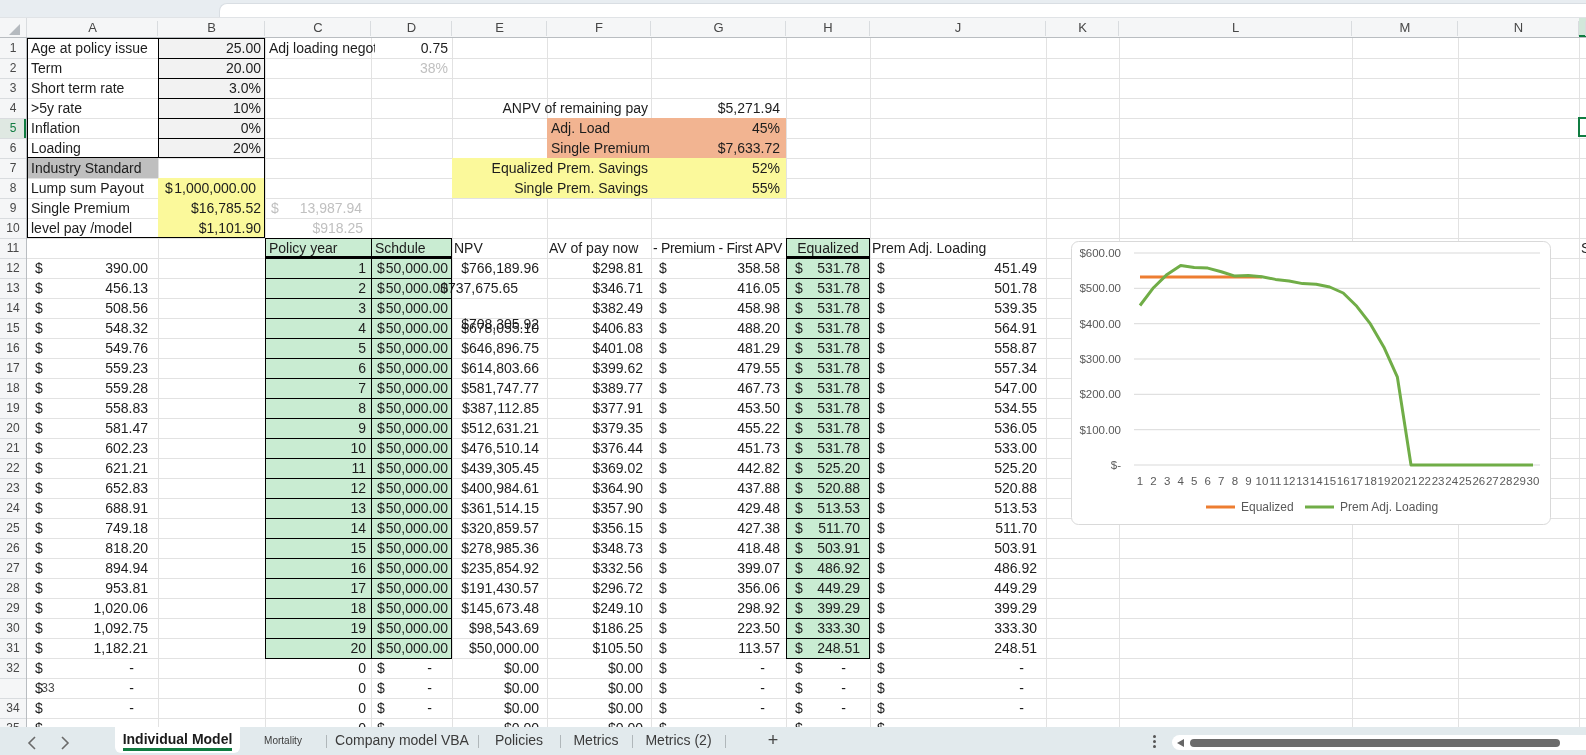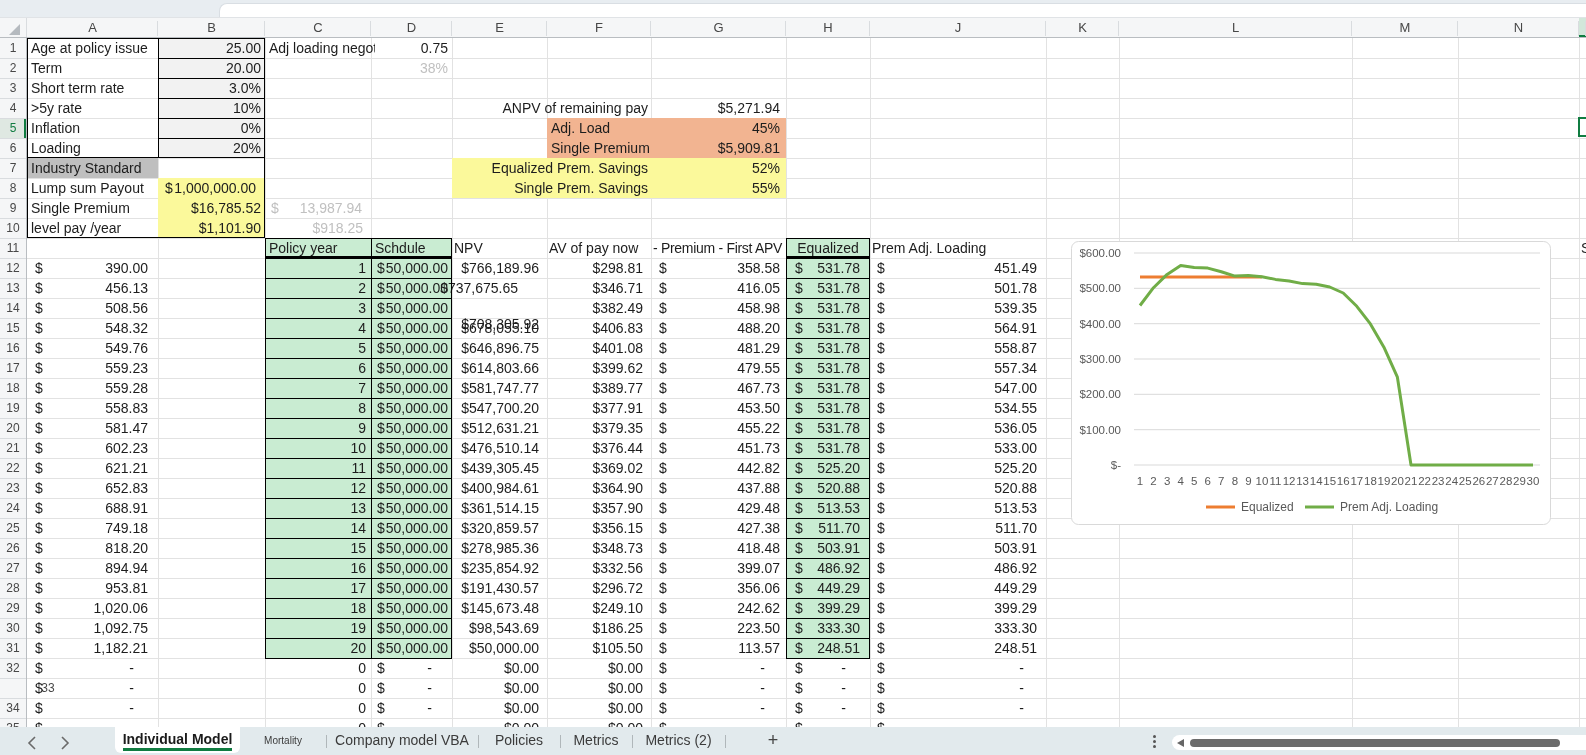--- a/index.html
+++ b/index.html
@@ -181,21 +181,21 @@
 <div style="position:absolute;left:786px;top:238px;width:84px;height:420px;background:#c9ecd2;"></div>
 <div class="c lbl" style="left:27px;top:38px;width:131px;">Age at policy issue</div>
 <div class="c lbl" style="left:27px;top:58px;width:131px;">Term</div>
 <div class="c lbl" style="left:27px;top:78px;width:131px;">Short term rate</div>
 <div class="c lbl" style="left:27px;top:98px;width:131px;">&gt;5y rate</div>
 <div class="c lbl" style="left:27px;top:118px;width:131px;">Inflation</div>
 <div class="c lbl" style="left:27px;top:138px;width:131px;">Loading</div>
 <div class="c lbl" style="left:27px;top:158px;width:131px;">Industry Standard</div>
 <div class="c lbl" style="left:27px;top:178px;width:131px;">Lump sum Payout</div>
 <div class="c lbl" style="left:27px;top:198px;width:131px;">Single Premium</div>
-<div class="c lbl" style="left:27px;top:218px;width:131px;">level pay /year</div>
+<div class="c lbl" style="left:27px;top:218px;width:131px;">level pay /model</div>
 <div class="c num" style="left:158px;top:38px;width:107px;">25.00</div>
 <div class="c num" style="left:158px;top:58px;width:107px;">20.00</div>
 <div class="c num" style="left:158px;top:78px;width:107px;">3.0%</div>
 <div class="c num" style="left:158px;top:98px;width:107px;">10%</div>
 <div class="c num" style="left:158px;top:118px;width:107px;">0%</div>
 <div class="c num" style="left:158px;top:138px;width:107px;">20%</div>
 <div class="c acc yellow" style="left:158px;top:178px;width:107px;padding:0 9px 0 7px;">
       <span>$</span>
       <span>1,000,000.00</span>
     </div>
@@ -207,21 +207,21 @@
 <div class="c acc graytx" style="left:265px;top:198px;width:106px;padding:0 9px 0 6px;">
       <span>$</span>
       <span>13,987.94</span>
     </div>
 <div class="c num8 graytx" style="left:265px;top:218px;width:106px;">$918.25</div>
 <div class="c num" style="left:452px;top:98px;width:199px;padding-right:3px;">ANPV of remaining pay</div>
 <div class="c num" style="left:651px;top:98px;width:135px;padding-right:6px;">$5,271.94</div>
 <div class="c lbl" style="left:547px;top:118px;width:104px;">Adj. Load</div>
 <div class="c num" style="left:651px;top:118px;width:135px;padding-right:6px;">45%</div>
 <div class="c lbl" style="left:547px;top:138px;width:104px;">Single Premium</div>
-<div class="c num" style="left:651px;top:138px;width:135px;padding-right:6px;">$5,909.81</div>
+<div class="c num" style="left:651px;top:138px;width:135px;padding-right:6px;">$7,633.72</div>
 <div class="c num" style="left:452px;top:158px;width:199px;padding-right:3px;">Equalized Prem. Savings</div>
 <div class="c num" style="left:651px;top:158px;width:135px;padding-right:6px;">52%</div>
 <div class="c num" style="left:452px;top:178px;width:199px;padding-right:3px;">Single Prem. Savings</div>
 <div class="c num" style="left:651px;top:178px;width:135px;padding-right:6px;">55%</div>
 <div class="c lbl" style="left:265px;top:238px;width:106px;">Policy year</div>
 <div class="c lbl" style="left:371px;top:238px;width:81px;">Schdule</div>
 <div class="c lbl" style="left:452px;top:238px;width:95px;padding-left:2px;">NPV</div>
 <div class="c lbl" style="left:547px;top:238px;width:104px;padding-left:2px;">AV of pay now</div>
 <div class="c lbl" style="left:651px;top:238px;width:135px;padding-left:2px;letter-spacing:-0.3px;">- Premium - First APV</div>
 <div class="c " style="left:786px;top:238px;width:84px;text-align:center;">Equalized</div>
@@ -390,21 +390,21 @@
     </div>
 <div class="c acc " style="left:27px;top:398px;width:131px;padding:0 10px 0 8px;">
       <span>$</span>
       <span>558.83</span>
     </div>
 <div class="c num" style="left:265px;top:398px;width:106px;padding-right:5px;">8</div>
 <div class="c acc " style="left:371px;top:398px;width:81px;padding:0 4px 0 6px;">
       <span>$</span>
       <span>50,000.00</span>
     </div>
-<div class="c num8" style="left:452px;top:398px;width:95px;">$547,700.20</div>
+<div class="c num8" style="left:452px;top:398px;width:95px;">$387,112.85</div>
 <div class="c num8" style="left:547px;top:398px;width:104px;">$377.91</div>
 <div class="c acc " style="left:651px;top:398px;width:135px;padding:0 6px 0 8px;">
       <span>$</span>
       <span>453.50</span>
     </div>
 <div class="c acc " style="left:786px;top:398px;width:84px;padding:0 10px 0 9px;">
       <span>$</span>
       <span>531.78</span>
     </div>
 <div class="c acc " style="left:870px;top:398px;width:176px;padding:0 9px 0 7px;">
@@ -624,21 +624,21 @@
     </div>
 <div class="c num" style="left:265px;top:598px;width:106px;padding-right:5px;">18</div>
 <div class="c acc " style="left:371px;top:598px;width:81px;padding:0 4px 0 6px;">
       <span>$</span>
       <span>50,000.00</span>
     </div>
 <div class="c num8" style="left:452px;top:598px;width:95px;">$145,673.48</div>
 <div class="c num8" style="left:547px;top:598px;width:104px;">$249.10</div>
 <div class="c acc " style="left:651px;top:598px;width:135px;padding:0 6px 0 8px;">
       <span>$</span>
-      <span>242.62</span>
+      <span>298.92</span>
     </div>
 <div class="c acc " style="left:786px;top:598px;width:84px;padding:0 10px 0 9px;">
       <span>$</span>
       <span>399.29</span>
     </div>
 <div class="c acc " style="left:870px;top:598px;width:176px;padding:0 9px 0 7px;">
       <span>$</span>
       <span>399.29</span>
     </div>
 <div class="c acc " style="left:27px;top:618px;width:131px;padding:0 10px 0 8px;">

